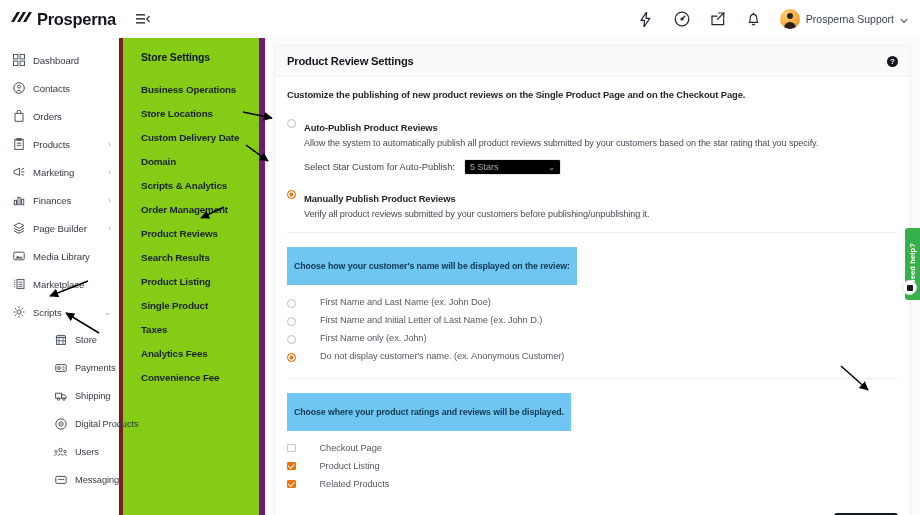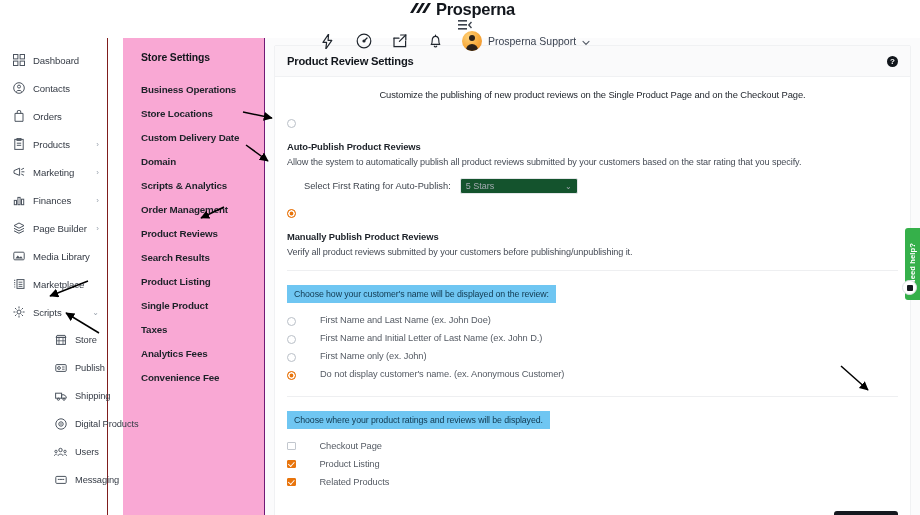--- a/index.html
+++ b/index.html
@@ -9,60 +9,59 @@
     background: #ffffff;
     overflow: hidden;
   }
   #app { position: relative; width: 920px; height: 515px; }
 
   
   .topbar {
     position: absolute; top: 0; left: 0; width: 920px; height: 38px;
     background: #ffffff; display: flex; align-items: center;
     z-index: 30;
-    flex-direction: column;
   }
   .logo-wrap { display: flex; align-items: center; gap: 5px; padding-left: 10px; width: 122px; }
   .logo-mark { display: block; }
   .logo-text { font-size: 16.5px; font-weight: 700; color: #12161c; letter-spacing: -0.3px; }
   .collapse-btn { margin-left: 10px; width: 22px; height: 22px; display: flex; align-items: center; justify-content: center; cursor: pointer; }
   .topbar-spacer { flex: 1; }
   .topbar-icons { display: flex; align-items: center; gap: 16px; padding-right: 8px; }
   .tb-icon { width: 20px; height: 20px; display: flex; align-items: center; justify-content: center; cursor: pointer; color: #20262e; }
   .user-chip { display: flex; align-items: center; gap: 6px; cursor: pointer; padding-right: 4px; }
   .avatar {
     width: 20px; height: 20px; border-radius: 50%;
     background: radial-gradient(circle at 35% 30%, #ffd27a 0%, #f7a93a 55%, #e9862a 100%);
     position: relative; overflow: hidden; flex: none;
   }
   .avatar::before { content:""; position:absolute; left:50%; top:3.5px; width:6px; height:6px; border-radius:50%; background:#2b2119; transform:translateX(-50%); }
   .avatar::after { content:""; position:absolute; left:50%; bottom:0px; width:12px; height:7px; border-radius:6px 6px 0 0; background:#2b2119; transform:translateX(-50%); }
   .user-name { font-size: 10.5px; color: #3a4250; white-space: nowrap; }
 
   
   .sidebar {
-    position: absolute; top: 38px; left: 0; width: 108px; height: 477px;
-    background: #ffffff; border-right: 1px solid #7f1d1d;
+    position: absolute; top: 38px; left: 0; width: 123px; height: 477px;
+    background: #ffffff; border-right: 4px solid #7f1d1d;
     padding-top: 8px; z-index: 20;
   }
   .nav-item {
     display: flex; align-items: center; height: 28px;
     padding: 0 8px 0 12px; gap: 8px; cursor: pointer;
     font-size: 9.6px; color: #353b45;
   }
   .nav-ico { width: 13px; height: 13px; flex: none; display: flex; align-items: center; justify-content: center; color: #4c545f; }
   .nav-label { flex: 1; white-space: nowrap; letter-spacing: -0.1px; }
   .nav-chev { font-size: 8px; color: #9aa2ad; }
   .nav-sub { padding-left: 14px; margin-left: 40px; }
   .nav-sub .nav-label { font-size: 9.3px; }
 
   
   .subnav {
     position: absolute; top: 38px; left: 123px; width: 142px; height: 477px;
-    background: #f9a8d4; border-right: 1px solid #701a75; padding-top: 10px; z-index: 15;
+    background: #84cc16; border-right: 6px solid #701a75; padding-top: 10px; z-index: 15;
   }
   .subnav-title {
     font-size: 10.4px; font-weight: 700; color: #12161c;
     padding: 4px 0 0 18px; margin-bottom: 14px; letter-spacing: -0.1px;
   }
   .subnav-item {
     font-size: 9.8px; font-weight: 700; color: #1d2229;
     padding: 0 0 0 18px; height: 24px; display: flex; align-items: center;
     cursor: pointer; letter-spacing: -0.15px;
   }
@@ -80,47 +79,47 @@
     background: #fafafb; border-bottom: 1px solid #f0f1f3;
     padding: 9px 12px; display: flex; align-items: center; gap: 7px; justify-content: space-between;
   }
   .card-title { font-size: 11.2px; font-weight: 700; color: #12161c; letter-spacing: -0.2px; }
   .help-ico {
     width: 11px; height: 11px; border-radius: 50%; background: #12161c;
     color: #fff; font-size: 8px; font-weight: 700; display: flex;
     align-items: center; justify-content: center; cursor: pointer; flex: none;
   }
   .card-body { padding: 12px 12px 16px 12px; }
-  .intro { font-size: 9.4px; font-weight: 400; color: #1d2229; margin-bottom: 17px; letter-spacing: -0.1px; text-align: center; }
-
-  
-  .opt-row { display: flex; align-items: flex-start; gap: 8px; flex-direction: column; }
+  .intro { font-size: 9.4px; font-weight: 700; color: #1d2229; margin-bottom: 17px; letter-spacing: -0.1px; }
+
+  
+  .opt-row { display: flex; align-items: flex-start; gap: 8px; }
   .radio {
     width: 9px; height: 9px; border-radius: 50%; border: 1px solid #b9bfc7;
     background: #fff; flex: none; margin-top: 2px; cursor: pointer;
   }
   .radio.on { border: 1px solid #e8740c; background: #e8740c; box-shadow: inset 0 0 0 1.6px #ffffff; }
   .opt-title { font-size: 9.4px; font-weight: 700; color: #1d2229; letter-spacing: -0.1px; }
   .opt-desc { font-size: 9.1px; color: #464c56; margin-top: 3px; letter-spacing: -0.1px; }
   .opt-plain { font-size: 9.3px; color: #555b64; letter-spacing: -0.1px; }
 
   .star-row { display: flex; align-items: center; gap: 9px; margin: 11px 0 0 17px; }
   .star-label { font-size: 9.3px; color: #3f454e; }
   .select-dis {
-    width: 118px; height: 16px; background: #14532d; border: 1px solid #e4e6e9;
+    width: 97px; height: 16px; background: #000000; border: 1px solid #e4e6e9;
     border-radius: 2px; display: flex; align-items: center; justify-content: space-between;
     padding: 0 5px; font-size: 9px; color: #a6abb3; cursor: not-allowed;
   }
   .sel-chev { font-size: 8px; color: #a6abb3; }
 
   .divider { height: 1px; background: #eeeff1; margin: 13px 0 0 0; }
 
   .banner {
     display: inline-block; background: #6fc6f2; color: #10384f;
-    font-size: 8.8px; font-weight: 400; padding: 4px 7px;
+    font-size: 8.8px; font-weight: 700; padding: 14px 7px;
     letter-spacing: -0.1px; margin: 14px 0 8px 0;
   }
   .list-row { display: flex; align-items: center; gap: 24px; height: 18px; }
   .chk {
     width: 8.5px; height: 8.5px; border: 1px solid #c2c7ce; background: #fff;
     flex: none; cursor: pointer; border-radius: 1px;
   }
   .chk.on {
     background: #e8740c; border-color: #e8740c;
     display: flex; align-items: center; justify-content: center;
@@ -348,21 +347,21 @@
     </div>
 
     <div class="nav-item nav-sub">
       <span class="nav-ico">
         <svg width="12" height="12" viewBox="0 0 12 12">
             <rect x="0.8" y="2.6" width="10.4" height="6.8" rx="1" fill="none" stroke="#4c545f" stroke-width="1"></rect>
             <circle cx="4" cy="6" r="1.4" fill="none" stroke="#4c545f" stroke-width="1"></circle>
             <path d="M7 5 h2.6 M7 7.2 h2.6" stroke="#4c545f" stroke-width="0.9"></path>
           </svg>
       </span>
-      <span class="nav-label">Publish</span>
+      <span class="nav-label">Payments</span>
     </div>
 
     <div class="nav-item nav-sub">
       <span class="nav-ico">
         <svg width="12" height="12" viewBox="0 0 12 12">
             <rect x="0.6" y="3.2" width="6" height="5" fill="none" stroke="#4c545f" stroke-width="1"></rect>
             <path d="M6.6 4.8 H9 L11.2 6.6 V8.2 H6.6 Z" fill="none" stroke="#4c545f" stroke-width="1" stroke-linejoin="round"></path>
             <circle cx="3.4" cy="9.2" r="1.1" fill="none" stroke="#4c545f" stroke-width="1"></circle>
             <circle cx="9" cy="9.2" r="1.1" fill="none" stroke="#4c545f" stroke-width="1"></circle>
           </svg>
@@ -435,21 +434,21 @@
 
         <div class="opt-row">
           <span class="radio"></span>
           <span>
             <span class="opt-title">Auto-Publish Product Reviews</span>
             <div class="opt-desc">Allow the system to automatically publish all product reviews submitted by your customers based on the star rating that you specify.</div>
           </span>
         </div>
 
         <div class="star-row">
-          <span class="star-label">Select First Rating for Auto-Publish:</span>
+          <span class="star-label">Select Star Custom for Auto-Publish:</span>
           <span class="select-dis">
             <span>5 Stars</span>
             <span class="sel-chev">⌄</span>
           </span>
         </div>
 
         <div class="opt-row" style="margin-top:13px;">
           <span class="radio on"></span>
           <span>
             <span class="opt-title">Manually Publish Product Reviews</span>

